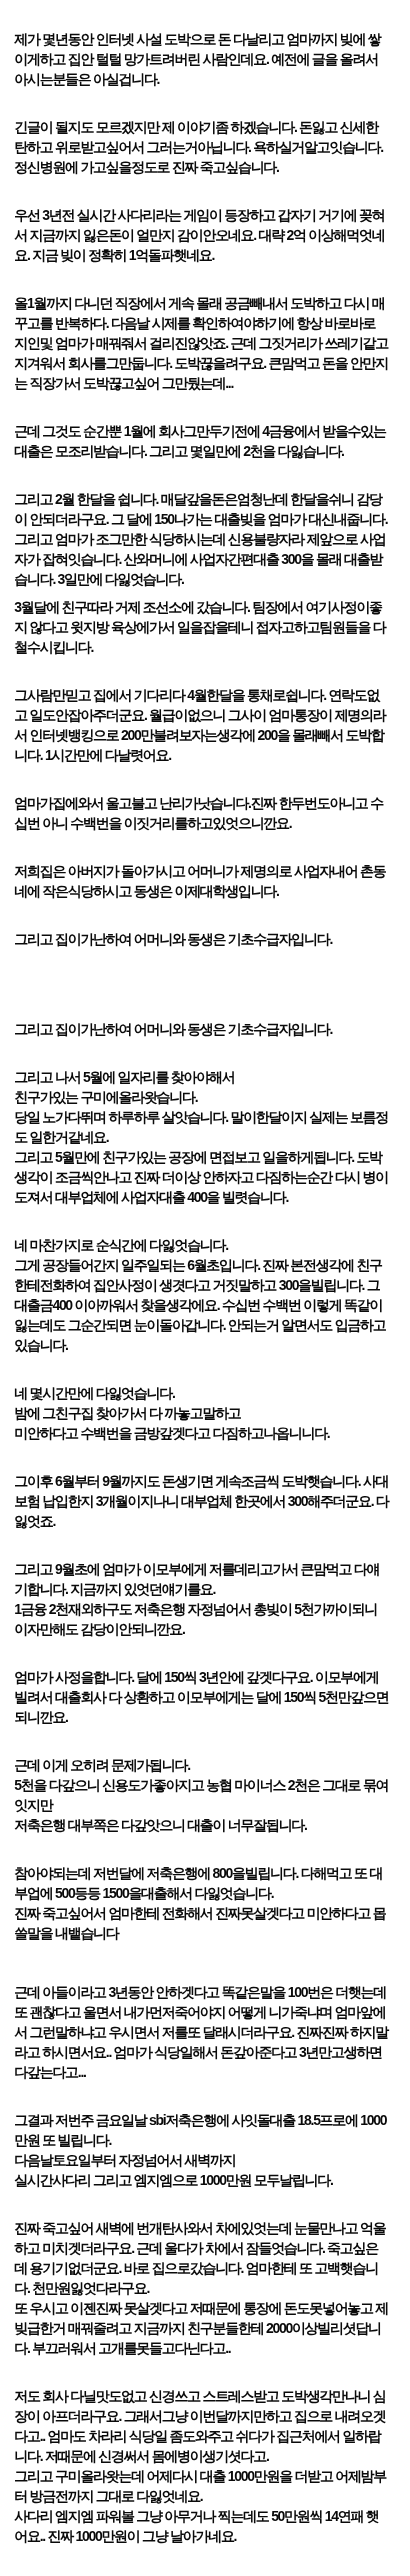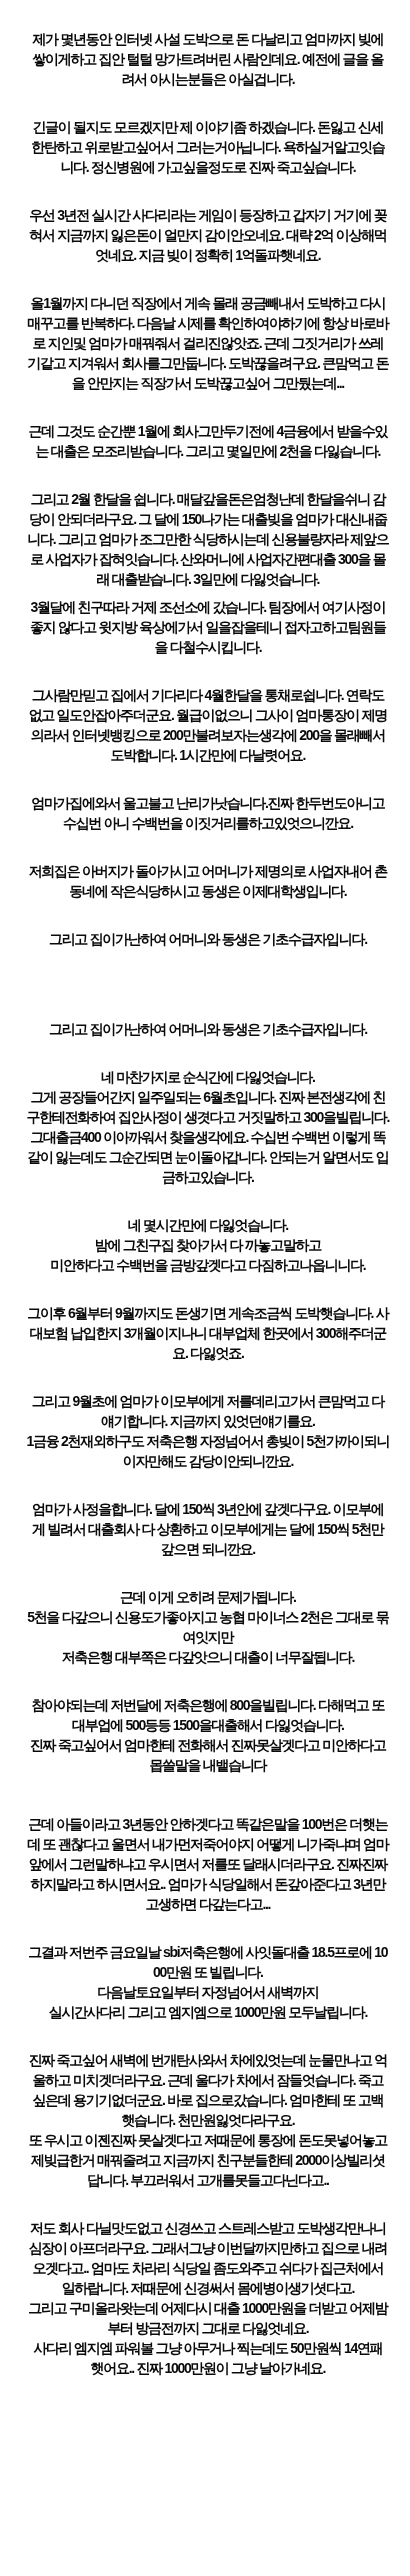--- a/index.html
+++ b/index.html
@@ -12,29 +12,29 @@
     min-height: 3699px;
     font-family: "Liberation Sans", "DejaVu Sans", sans-serif;
   }
   .post-content {
     box-sizing: border-box;
     width: 410px;
     min-height: 3699px;
     padding: 29px 20.6px 41px 10.3px;
   }
   .para {
-    margin: 28px 0 0 16px;
+    margin: 28px 0 0 4px;
     font-size: 14px;
     font-weight: 700;
     line-height: 20px;
     letter-spacing: -1.3px;
     color: #0a0a0a;
     white-space: pre-line;
     word-break: break-all;
-    text-align: center;
+    text-align: left;
   }
   .mt0   { margin-top: 0; }
   .mt14  { margin-top: 7.2px; }
   .mt16  { margin-top: 8.2px; }
   .mt76  { margin-top: 39px; }
   .mt136 { margin-top: 70px; }
 </style>
 </head>
 <body>
 
@@ -44,20 +44,24 @@
   <p class="para">우선 3년전 실시간 사다리라는 게임이 등장하고 갑자기 거기에 꽂혀서 지금까지 잃은돈이 얼만지 감이안오네요. 대략 2억 이상해먹엇네요. 지금 빚이 정확히 1억돌파햇네요.</p>
   <p class="para">올1월까지 다니던 직장에서 게속 몰래 공금빼내서 도박하고 다시 매꾸고를 반복하다. 다음날 시제를 확인하여야하기에 항상 바로바로 지인및 엄마가 매꿔줘서 걸리진않앗죠. 근데 그짓거리가 쓰레기같고 지겨워서 회사를그만둡니다. 도박끊을려구요. 큰맘먹고 돈을 안만지는 직장가서 도박끊고싶어 그만뒀는데...</p>
   <p class="para">근데 그것도 순간뿐 1월에 회사그만두기전에 4금융에서 받을수있는 대출은 모조리받습니다. 그리고 몇일만에 2천을 다잃습니다.</p>
   <p class="para">그리고 2월 한달을 쉽니다. 매달갚을돈은엄청난데 한달을쉬니 감당이 안되더라구요. 그 달에 150나가는 대출빚을 엄마가 대신내줍니다. 그리고 엄마가 조그만한 식당하시는데 신용불량자라 제앞으로 사업자가 잡혀잇습니다. 산와머니에 사업자간편대출 300을 몰래 대출받습니다. 3일만에 다잃엇습니다.</p>
   <p class="para mt16">3월달에 친구따라 거제 조선소에 갔습니다. 팀장에서 여기사정이좋지 않다고 윗지방 육상에가서 일을잡을테니 접자고하고팀원들을 다철수시킵니다.</p>
   <p class="para">그사람만믿고 집에서 기다리다 4월한달을 통채로쉽니다. 연락도없고 일도안잡아주더군요. 월급이없으니 그사이 엄마통장이 제명의라서 인터넷뱅킹으로 200만불려보자는생각에 200을 몰래빼서 도박합니다. 1시간만에 다날렷어요.</p>
   <p class="para">엄마가집에와서 울고불고 난리가낫습니다.진짜 한두번도아니고 수십번 아니 수백번을 이짓거리를하고있엇으니깐요.</p>
   <p class="para">저희집은 아버지가 돌아가시고 어머니가 제명의로 사업자내어 촌동네에 작은식당하시고 동생은 이제대학생입니다.</p>
   <p class="para">그리고 집이가난하여 어머니와 동생은 기초수급자입니다.</p>
   <p class="para mt136">그리고 집이가난하여 어머니와 동생은 기초수급자입니다.</p>
+  <p class="para">그리고 나서 5월에 일자리를 찾아야해서
+친구가있는 구미에올라왓습니다.
+당일 노가다뛰며 하루하루 살앗습니다. 말이한달이지 실제는 보름정도 일한거같네요.
+그리고 5월만에 친구가있는 공장에 면접보고 일을하게됩니다. 도박생각이 조금씩안나고 진짜 더이상 안하자고 다짐하는순간 다시 병이도져서 대부업체에 사업자대출 400을 빌렷습니다.</p>
   <p class="para">네 마찬가지로 순식간에 다잃엇습니다.
 그게 공장들어간지 일주일되는 6월초입니다. 진짜 본전생각에 친구한테전화하여 집안사정이 생겻다고 거짓말하고 300을빌립니다. 그대출금400 이아까워서 찾을생각에요. 수십번 수백번 이렇게 똑같이 잃는데도 그순간되면 눈이돌아갑니다. 안되는거 알면서도 입금하고있습니다.</p>
   <p class="para">네 몇시간만에 다잃엇습니다.
 밤에 그친구집 찾아가서 다 까놓고말하고
 미안하다고 수백번을 금방갚겟다고 다짐하고나옵니니다.</p>
   <p class="para">그이후 6월부터 9월까지도 돈생기면 게속조금씩 도박햇습니다. 사대보험 납입한지 3개월이지나니 대부업체 한곳에서 300해주더군요. 다잃엇죠.</p>
   <p class="para">그리고 9월초에 엄마가 이모부에게 저를데리고가서 큰맘먹고 다얘기합니다. 지금까지 있엇던얘기를요.
 1금융 2천재외하구도 저축은행 자정넘어서 총빚이 5천가까이되니 이자만해도 감당이안되니깐요.</p>
   <p class="para">엄마가 사정을합니다. 달에 150씩 3년안에 갚겟다구요. 이모부에게 빌려서 대출회사 다 상환하고 이모부에게는 달에 150씩 5천만갚으면 되니깐요.</p>
   <p class="para">근데 이게 오히려 문제가됩니다.

